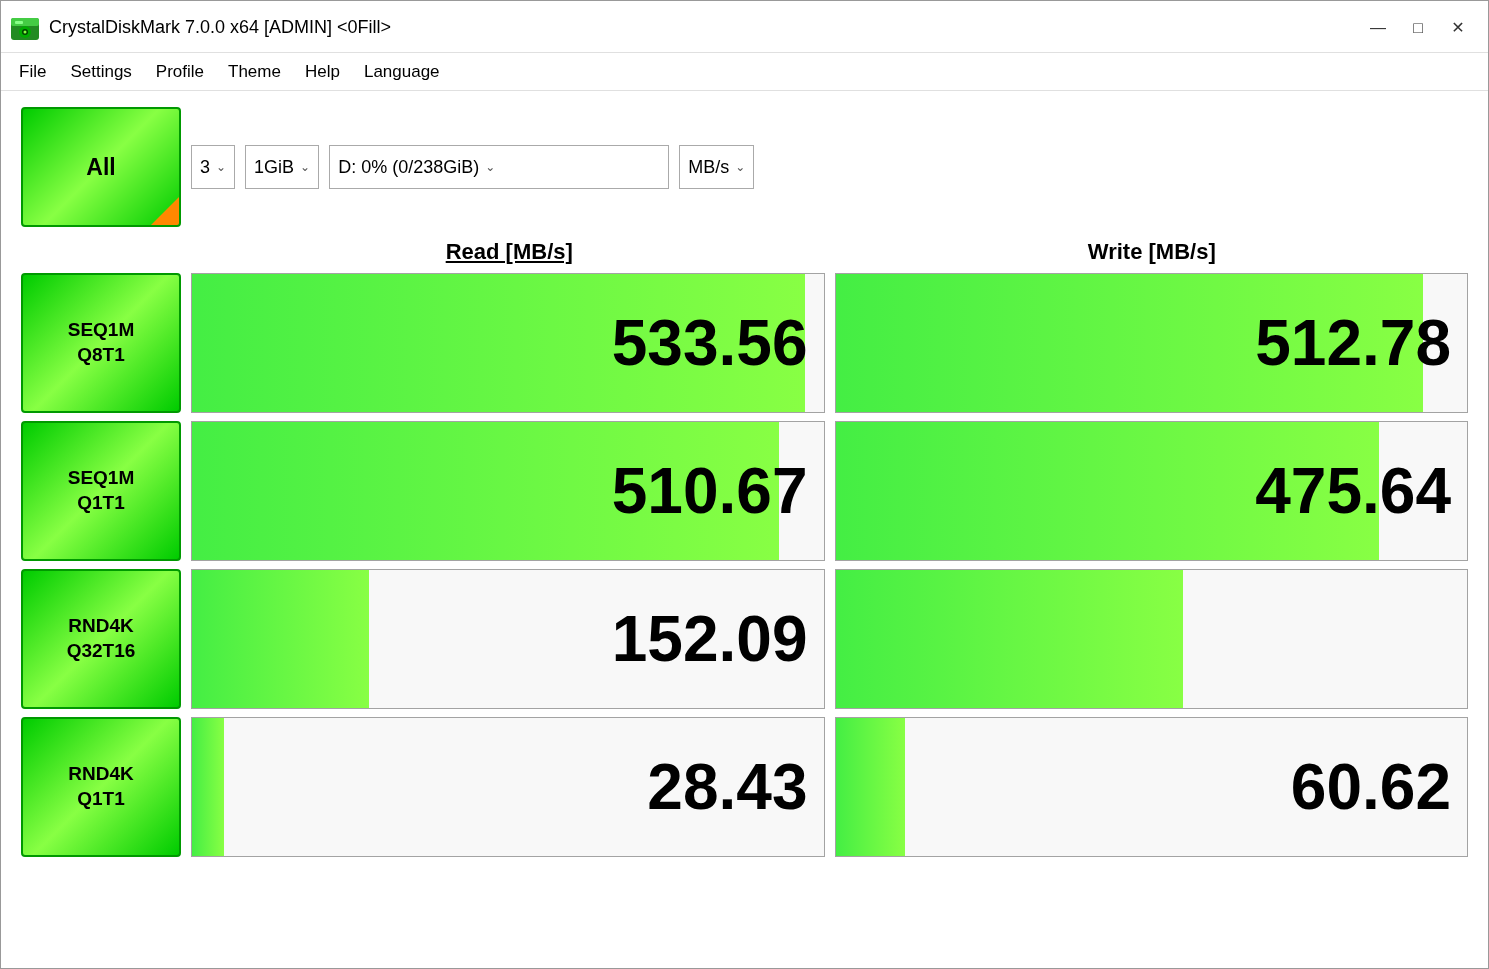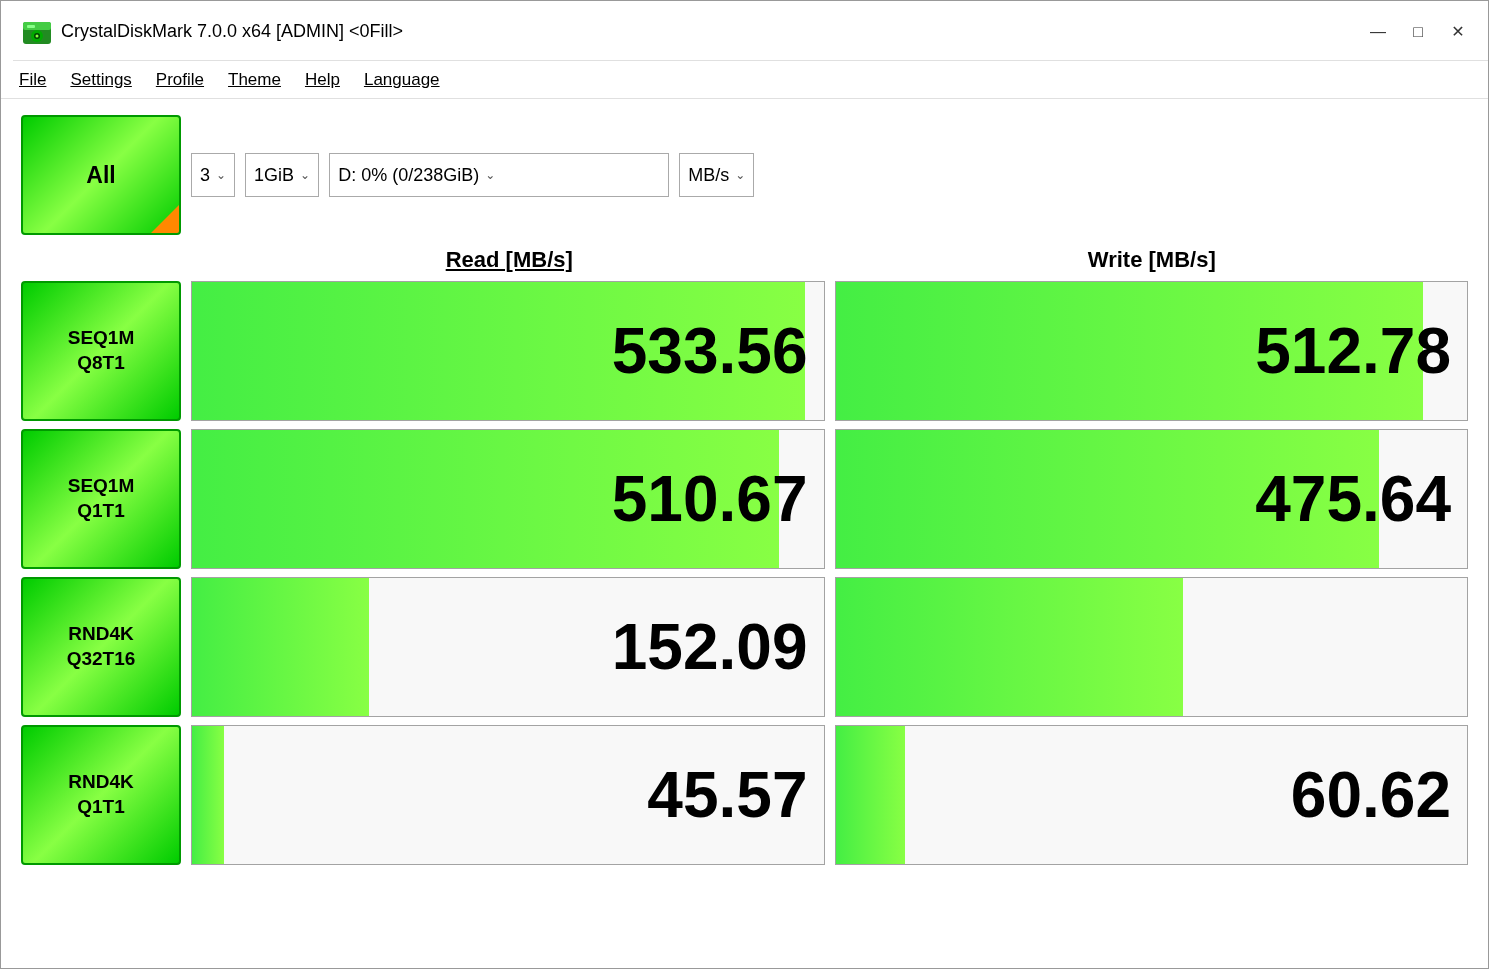--- a/index.html
+++ b/index.html
@@ -22,22 +22,21 @@
     }
 
     
     .title-bar {
       display: flex;
       align-items: center;
       justify-content: space-between;
       background: #ffffff;
       padding: 8px 12px 6px 8px;
       border-bottom: 1px solid #e0e0e0;
-      height: 60px;
-      margin-left: 12px;
+      height: 52px;
     }
 
     .title-bar-left {
       display: flex;
       align-items: center;
       gap: 8px;
     }
 
     .app-icon {
       width: 32px;
@@ -78,21 +77,20 @@
       border-bottom: 1px solid #e0e0e0;
       height: 38px;
       gap: 4px;
     }
 
     .menu-item {
       padding: 4px 10px;
       font-size: 17px;
       color: #000;
       cursor: pointer;
-      text-decoration: underline;
     }
 
     
     .main-content {
       flex: 1;
       padding: 16px 20px;
       background: #ffffff;
     }
 
     
@@ -349,21 +347,21 @@
         <div class="bar-bg" style="width:55%"></div>
       </div>
     </div>
         <div class="data-row">
       <div class="row-label">
         <span>RND4K</span>
         <span>Q1T1</span>
       </div>
       <div class="result-cell read-cell">
         <div class="bar-bg" style="width:5%"></div>
-        <span class="result-value">45.57</span>
+        <span class="result-value">28.43</span>
       </div>
       <div class="result-cell write-cell">
         <div class="bar-bg" style="width:11%"></div>
         <span class="result-value">60.62</span>
       </div>
     </div>
       </div>
 
   </div>
 </div>

